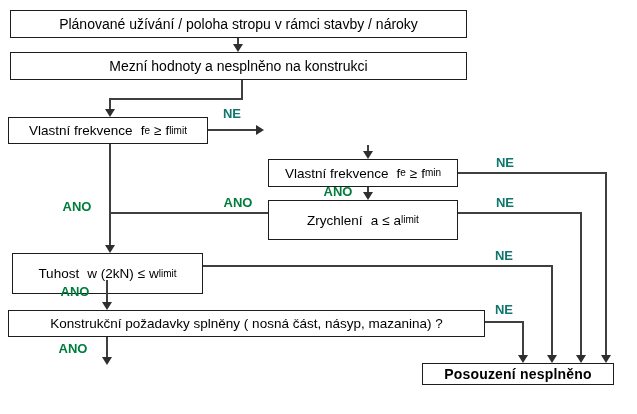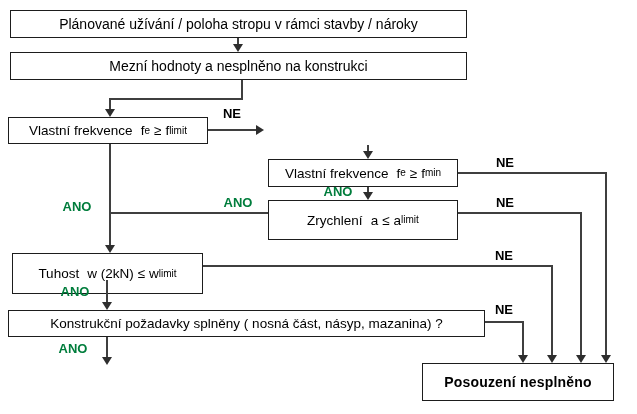--- a/index.html
+++ b/index.html
@@ -13,21 +13,21 @@
   .box .lbl{margin-right:8px;}
   .box .op{margin:0 4px;}
   .box sub{font-size:10px;line-height:0;}
   .box .note{margin-left:7px;}
   .bold{font-weight:bold;font-size:14px;letter-spacing:.2px;}
   .hline,.vline{position:absolute;background:#3f3f3f;}
   .hline{height:2px;} .vline{width:2px;}
   .arrd{position:absolute;width:0;height:0;border-left:5px solid transparent;border-right:5px solid transparent;border-top:8px solid #2e2e2e;}
   .arrr{position:absolute;width:0;height:0;border-top:5px solid transparent;border-bottom:5px solid transparent;border-left:8px solid #2e2e2e;}
   .ne,.ano{position:absolute;font-weight:bold;font-size:13px;line-height:14px;width:34px;text-align:center;}
-  .ne{color:#000000;}
+  .ne{color:#0f766e;}
   .ano{color:#007d3c;}
 </style>
 </head>
 <body>
 
 <div id="canvas">
 
   <div class="box" style="left:10px;top:10px;width:457px;height:28px;font-size:14px;">
     <span>Plánované užívání / poloha stropu v rámci stavby / nároky</span>
   </div>
@@ -123,17 +123,17 @@
   <div class="hline" style="left:485px;top:321px;width:39px;"></div>
   <div class="vline" style="left:522px;top:321px;height:35px;"></div>
   <div class="arrd" style="left:518px;top:355px;"></div>
   <div class="ne" style="left:487px;top:303px;">NE</div>
 
   <div class="vline" style="left:106px;top:337px;height:21px;"></div>
   <div class="arrd" style="left:102px;top:357px;"></div>
   <div class="ano" style="left:56px;top:342px;">ANO</div>
 
 
-  <div class="box bold" style="left:422px;top:363px;width:192px;height:38px;">
+  <div class="box bold" style="left:422px;top:363px;width:192px;height:22px;">
     <span>Posouzení nesplněno</span>
   </div>
 
 </div>
 
 </body></html>

